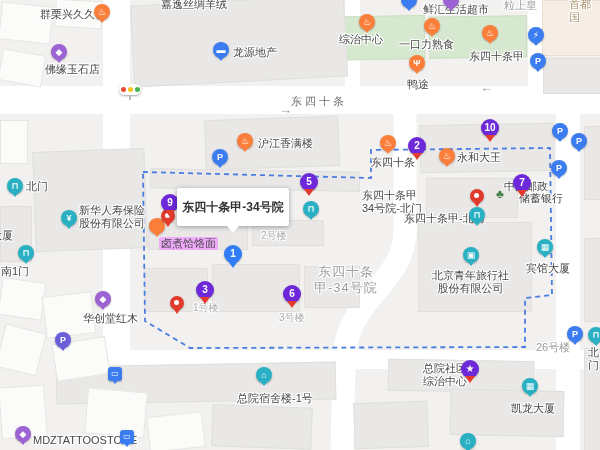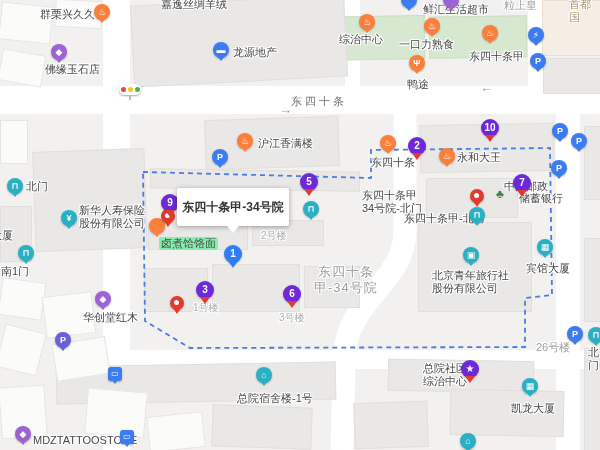--- a/index.html
+++ b/index.html
@@ -14,22 +14,22 @@
   i.gz{background:#d6e8d0;border:1px solid #cadfc3;z-index:2}
   .lbl{position:absolute;font-size:11px;line-height:13px;color:#454545;white-space:pre-line;z-index:10;
        text-shadow:-1px -1px 0 #fff,1px -1px 0 #fff,-1px 1px 0 #fff,1px 1px 0 #fff,0 1px 0 #fff,0 -1px 0 #fff,1px 0 0 #fff,-1px 0 0 #fff;}
   .lbl.grey{color:#9b9b9b}
   .lbl.small{font-size:10px;color:#acacac}
   .lbl.area{font-size:13px;color:#9c9c9c;line-height:16px;text-align:center;letter-spacing:1px}
   .lbl.tan{color:#a8916c}
   .lbl.road{color:#6f6f6f;letter-spacing:3px}
   .lbl.arr{color:#9a9a9a;font-size:13px}
   .lbl.tree{color:#3f7d43;font-size:12px;text-shadow:none}
-  .lbl.ctr{}
-  .lbl.plate{background:#86efac;padding:0 2px;border-radius:2px;text-shadow:none}
+  .lbl.ctr{text-align:center}
+  .lbl.plate{background:#f0abfc;padding:0 2px;border-radius:2px;text-shadow:none}
   .pin{position:absolute;width:18px;height:18px;border-radius:50%;color:#fff;font-weight:bold;font-size:10px;
        line-height:18px;text-align:center;z-index:30;box-shadow:0 1px 2px rgba(0,0,0,.3)}
   .pin::after{content:"";position:absolute;left:4px;top:16px;border-left:5px solid transparent;border-right:5px solid transparent;border-top:7px solid}
   .pin.red{background:#6d28d9}.pin.red::after{border-top-color:#e23b2e}
   .pin.blue{background:#2f7cf6}.pin.blue::after{border-top-color:#2f7cf6}
   .dotpin{position:absolute;width:14px;height:14px;border-radius:50%;background:#e23b2e;z-index:29;box-shadow:0 1px 2px rgba(0,0,0,.3)}
   .dotpin::before{content:"";position:absolute;left:4px;top:4px;width:5px;height:5px;border-radius:50%;background:#fff}
   .dotpin::after{content:"";position:absolute;left:3px;top:12px;border-left:4px solid transparent;border-right:4px solid transparent;border-top:6px solid #e23b2e}
   .rm{position:absolute;width:16px;height:16px;border-radius:50%;z-index:28;text-align:center;box-shadow:0 1px 2px rgba(0,0,0,.3)}
   .rm::after{content:"";position:absolute;left:4px;top:14px;border-left:4px solid transparent;border-right:4px solid transparent;border-top:5px solid currentColor}
@@ -141,21 +141,21 @@
       <div class="lbl" style="left: 519px; top: 192px;">储蓄银行</div>
       <div class="lbl tree" style="left: 496px; top: 188px;">♣</div>
       <div class="lbl" style="left: 404px; top: 212px;">东四十条甲-北门</div>
       <div class="lbl" style="left: 526px; top: 262px;">宾馆大厦</div>
       <div class="lbl area" style="left: 314px; top: 264px;">东四十条
 甲-34号院</div>
       <div class="lbl ctr" style="left: 432px; top: 269px;">北京青年旅行社
 股份有限公司</div>
       <div class="lbl small" style="left: 193px; top: 301px;">1号楼</div>
       <div class="lbl small" style="left: 279px; top: 311px;">3号楼</div>
-      <div class="lbl" style="left: 83px; top: 312px; font-family: Liberation Mono, monospace;">华创堂红木</div>
+      <div class="lbl" style="left: 83px; top: 312px;">华创堂红木</div>
       <div class="lbl" style="left: 33px; top: 434px;">MDZTATTOOSTORE</div>
       <div class="lbl" style="left: 237px; top: 392px;">总院宿舍楼-1号</div>
       <div class="lbl" style="left: 423px; top: 362px;">总院社区
 综治中心</div>
       <div class="lbl grey" style="left: 536px; top: 341px;">26号楼</div>
       <div class="lbl" style="left: 511px; top: 402px;">凯龙大厦</div>
       <div class="lbl" style="left: 588px; top: 346px;">北门</div>
     </div>
   <div id="markers">
       <div class="rm orange" style="left: 94px; top: 4px;">

